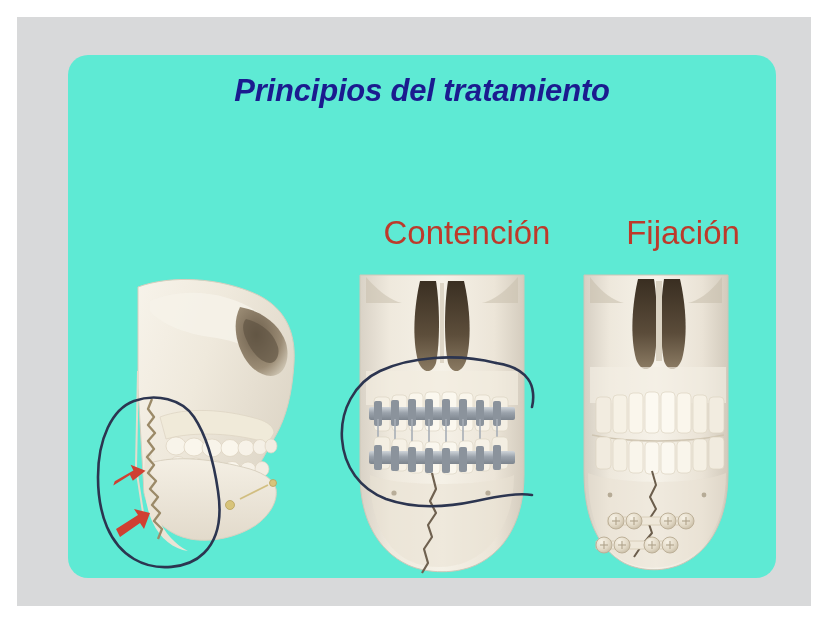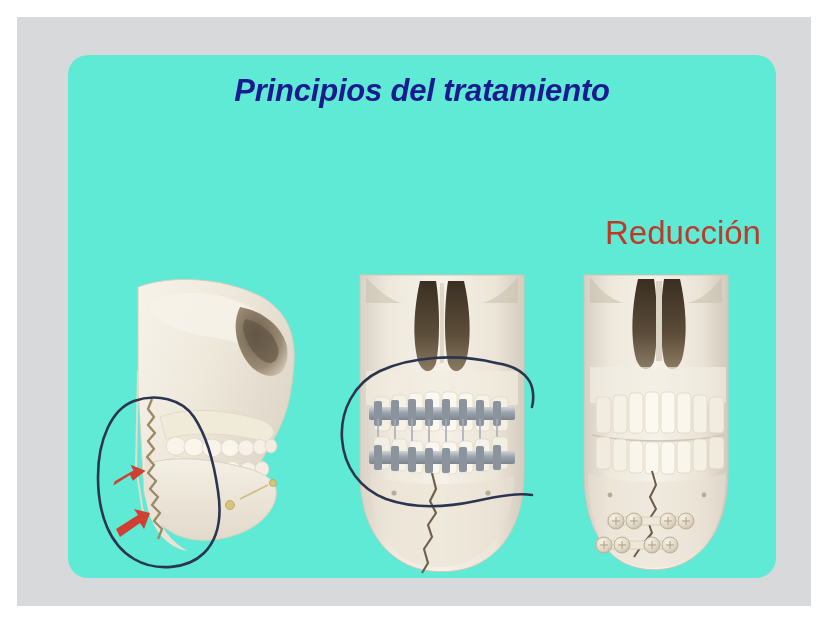--- a/index.html
+++ b/index.html
@@ -86,21 +86,22 @@
 <body>
 
 <div class="slide-frame">
   <div class="slide-canvas">
 
     <div class="title-block">
       <span class="title-line">Principios del tratamiento</span>
     </div>
 
     <div class="steps-row">
-      <div class="step-label s2">Reducción</div>
+      <div class="step-label s1">Contención</div>
+      <div class="step-label s2">Fijación</div>
     </div>
 
     <div class="figures-row">
 
       <div class="figure f0">
         <svg class="fig-svg" viewBox="0 0 240 311" preserveAspectRatio="xMidYMid meet">
           <defs>
             <linearGradient id="boneL" x1="0" y1="0" x2="1" y2="0.6">
               <stop offset="0%" stop-color="#f7f3ea"></stop>
               <stop offset="45%" stop-color="#efe9dc"></stop>

